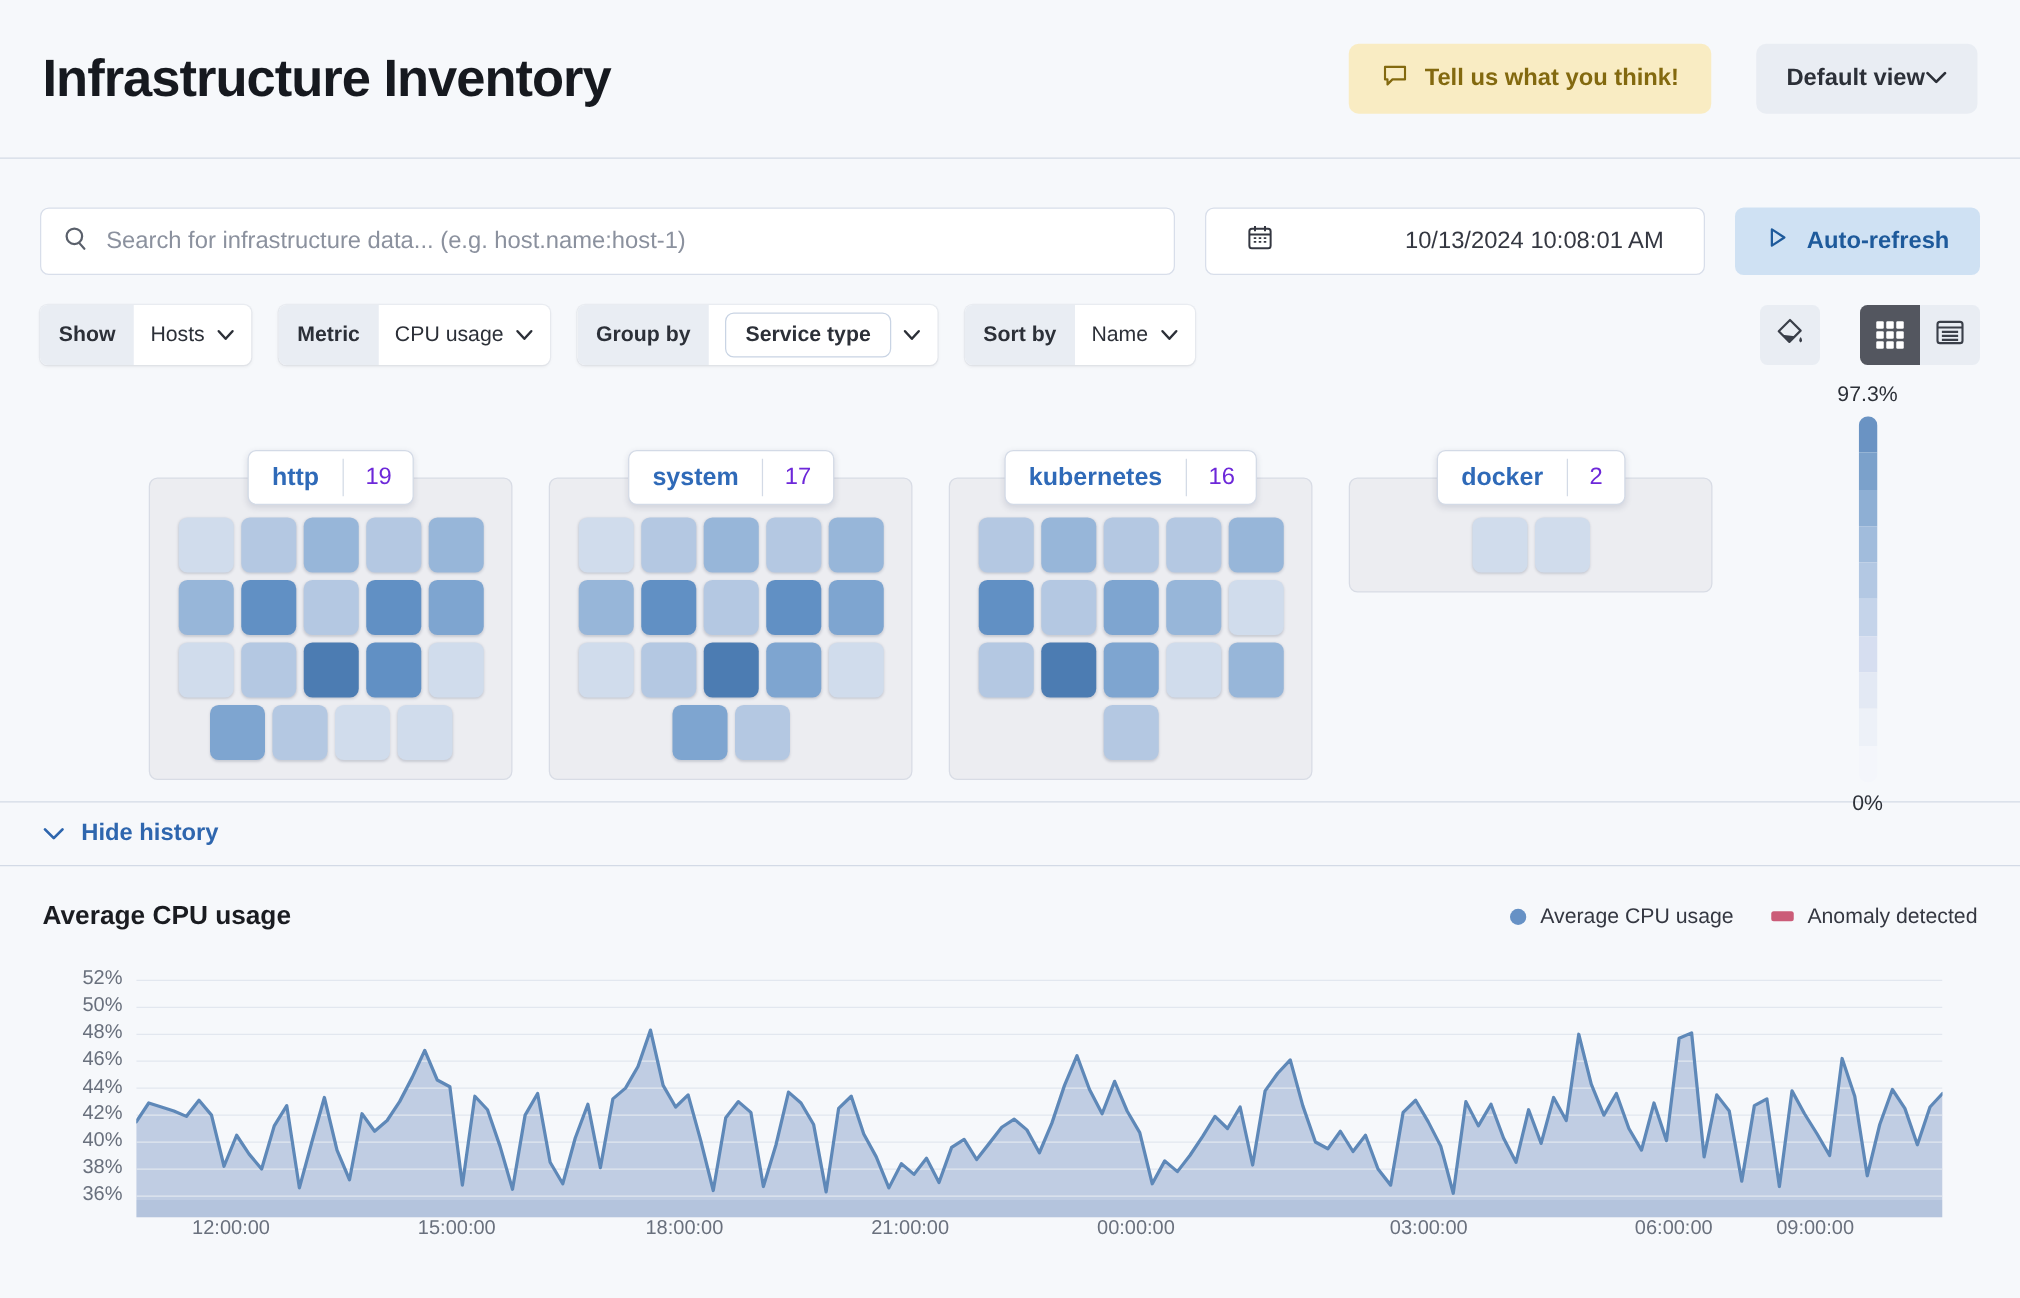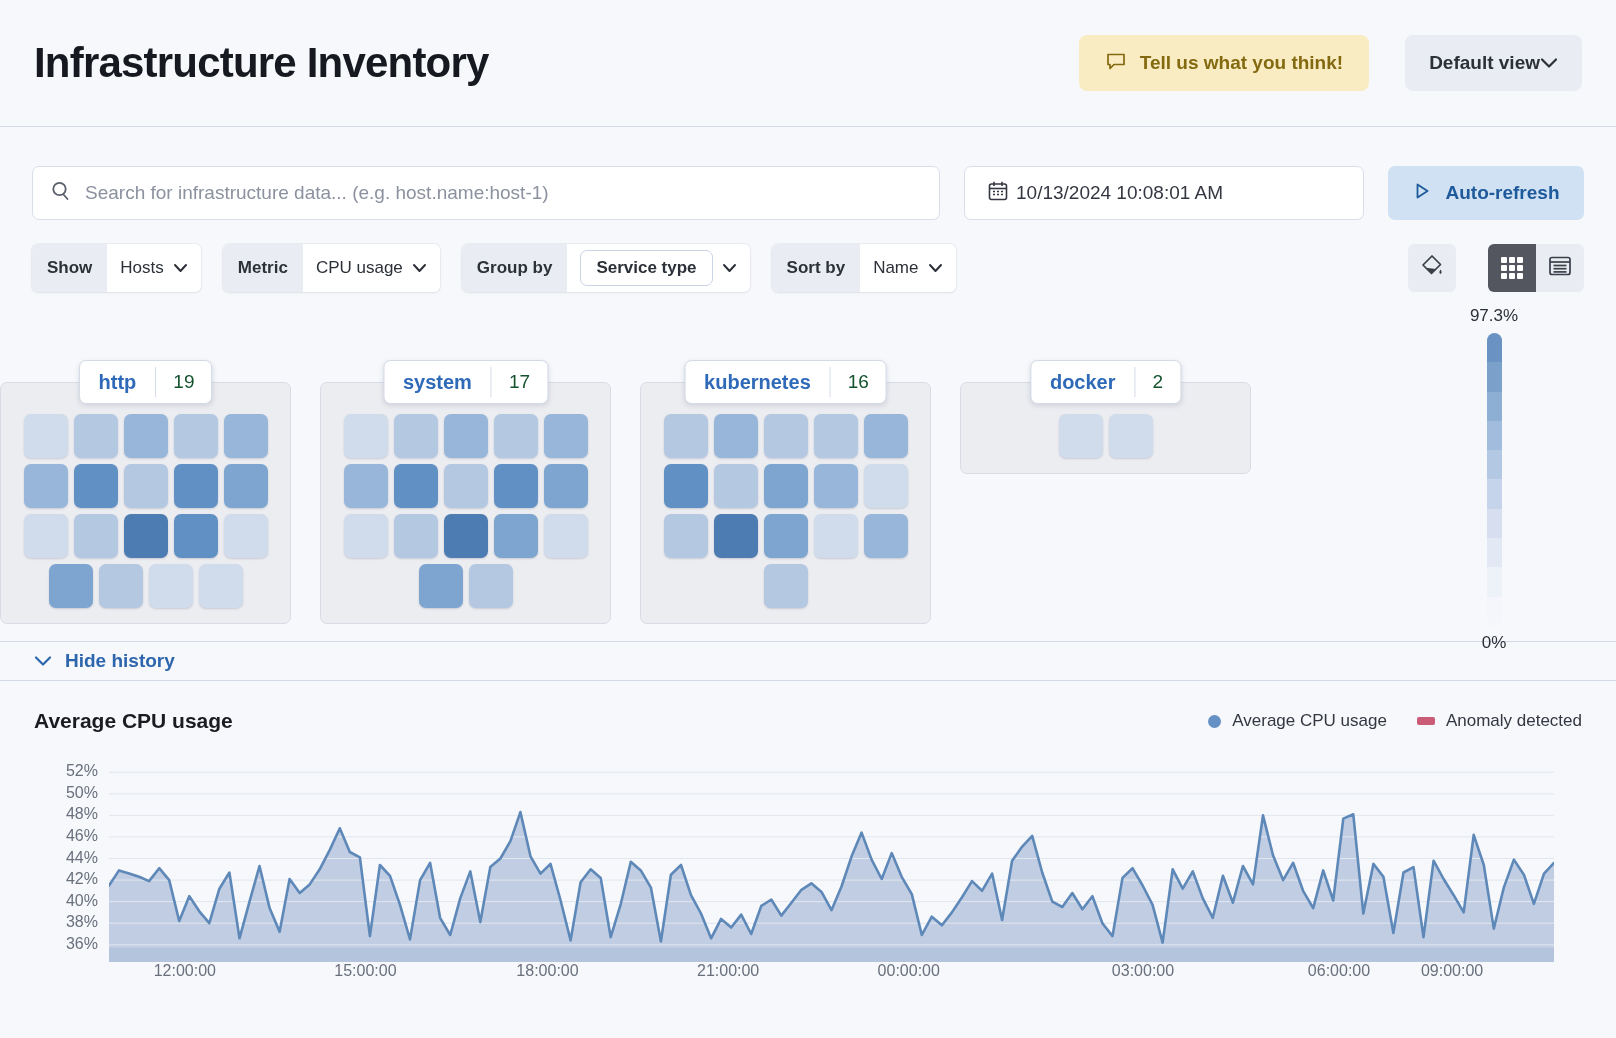--- a/index.html
+++ b/index.html
@@ -19,21 +19,21 @@
   .btn-view { height:56px; padding:0 24px; background:#e9edf3; border-radius:8px;
     color:#2c3038; font-weight:700; font-size:19px; display:flex; align-items:center; }
   
   .toolbar { margin:39px 32px 0; display:flex; gap:24px; }
   .search-box { flex:1; height:54px; background:#fff; border:1px solid #d8deea; border-radius:7px;
     display:flex; align-items:center; gap:13px; padding:0 17px; }
   .search-box input { border:none; outline:none; background:transparent; flex:1;
     font-family:inherit; font-size:19px; color:#343741; }
   .search-box input::placeholder { color:#8b919e; }
   .date-picker { width:400px; height:54px; background:#fff; border:1px solid #d8deea; border-radius:7px;
-    display:flex; align-items:center; gap:7px; padding:0 22px; font-size:19px; color:#343741; }
+    display:flex; align-items:center; gap:7px; padding:0 32px; font-size:19px; color:#343741;justify-content:space-between; }
   .btn-autorefresh { width:196px; height:54px; background:#cfe1f3; border-radius:7px;
     color:#1e5a9b; font-weight:700; font-size:19px; display:flex; align-items:center; justify-content:center; gap:13px; }
   
   .filter-row { margin:24px 32px 0; display:flex; align-items:center; gap:22px; height:48px; }
   .fcontrol { display:flex; align-items:stretch; height:48px; background:#fff; border-radius:6px;
     overflow:hidden; font-size:17px; cursor:pointer;
     box-shadow:0 0 0 1px rgba(30,50,90,0.05), 0 1px 3px rgba(0,0,0,0.06); }
   .fprepend { background:#e9edf3; font-weight:700; display:flex; align-items:center; padding:0 15px; color:#2c3038; }
   .fvalue { display:flex; align-items:center; gap:9px; padding:0 13px; color:#2c3038; }
   .value-pill { border:1px solid #c9d4e4; border-radius:7px; padding:7px 15px; font-weight:600; }
@@ -41,39 +41,39 @@
   .icon-btn { width:48px; height:48px; border-radius:6px; background:#e9edf3;
     display:flex; align-items:center; justify-content:center; cursor:pointer; }
   .toggle-group { display:flex; border-radius:6px; overflow:hidden; margin-left:10px; }
   .toggle-btn { width:48px; height:48px; display:flex; align-items:center; justify-content:center; cursor:pointer; }
   .toggle-btn.active { background:#53565f; }
   .toggle-btn.inactive { background:#e9edf3; }
   .grid-glyph { display:grid; grid-template-columns:repeat(3,6px); grid-template-rows:repeat(3,6px); gap:2px; }
   .grid-glyph span { background:#fff; border-radius:1px; }
   
   .waffle-section { position:relative; height:349px; }
-  .waffle-groups { display:flex; gap:29px; align-items:flex-start; padding-top:90px; }
+  .waffle-groups { display:flex; gap:29px; align-items:flex-start; margin-left:119px; padding-top:90px; }
   .group-card { position:relative; width:291px; background:#ecedf1; border:1px solid #d8dce5;
     border-radius:7px; padding:31px 22px 15px; }
   .group-pill { position:absolute; top:-23px; left:50%; transform:translateX(-50%);
     background:#fff; border:1px solid #d3dae6; border-radius:7px; height:44px;
     display:flex; align-items:center; box-shadow:0 2px 5px rgba(50,60,90,0.14); white-space:nowrap; cursor:pointer; }
   .group-name { color:#2f6ab8; font-weight:700; font-size:20px; padding:0 19px; }
   .pill-divider { width:1px; height:30px; background:#d3dae6; }
-  .group-count { padding:0 17px; font-size:19px; color:#14532d; }
+  .group-count { padding:0 17px; font-size:19px; color:#6d28d9; }
   .tile-row { display:flex; justify-content:center; gap:6px; margin-bottom:6px; }
   .tile-row:last-child { margin-bottom:0; }
   .tile { width:44px; height:44px; border-radius:7px; box-shadow:0 1px 2px rgba(40,50,80,0.18); cursor:pointer; }
   .severity-legend { position:absolute; right:90px; top:14px; width:64px; text-align:center;
     font-size:17px; color:#2c3038; }
   .severity-bar { width:15px; height:293px; margin:7px auto; border-radius:8px; overflow:hidden;
     display:flex; flex-direction:column; }
   .severity-bar div { flex:1; }
   
-  .history-row { height:40px; border-top:1px solid #d3dae6; border-bottom:1px solid #d3dae6;
+  .history-row { height:52px; border-top:1px solid #d3dae6; border-bottom:1px solid #d3dae6;
     display:flex; align-items:center; gap:13px; padding:0 34px; cursor:pointer; }
   .history-label { color:#2e66ae; font-weight:600; font-size:19px; }
   
   .chart-section { padding:0 34px; position:relative; }
   .chart-header { display:flex; justify-content:space-between; align-items:center; margin-top:28px; }
   .chart-title { font-size:21px; font-weight:700; color:#1a1c21; }
   .chart-legend { display:flex; align-items:center; gap:30px; font-size:17px; color:#343741; }
   .legend-entry { display:flex; align-items:center; gap:11px; cursor:pointer; }
   .legend-dot { width:13px; height:13px; border-radius:50%; background:#6691c5; }
   .legend-swatch { width:18px; height:8px; border-radius:2px; background:#cb5c78; }

